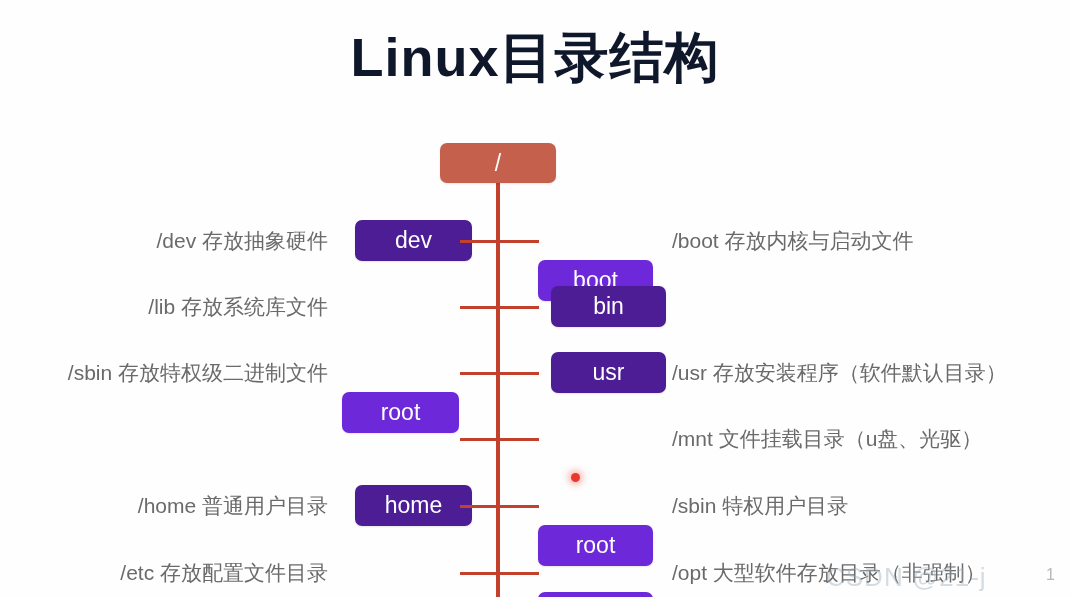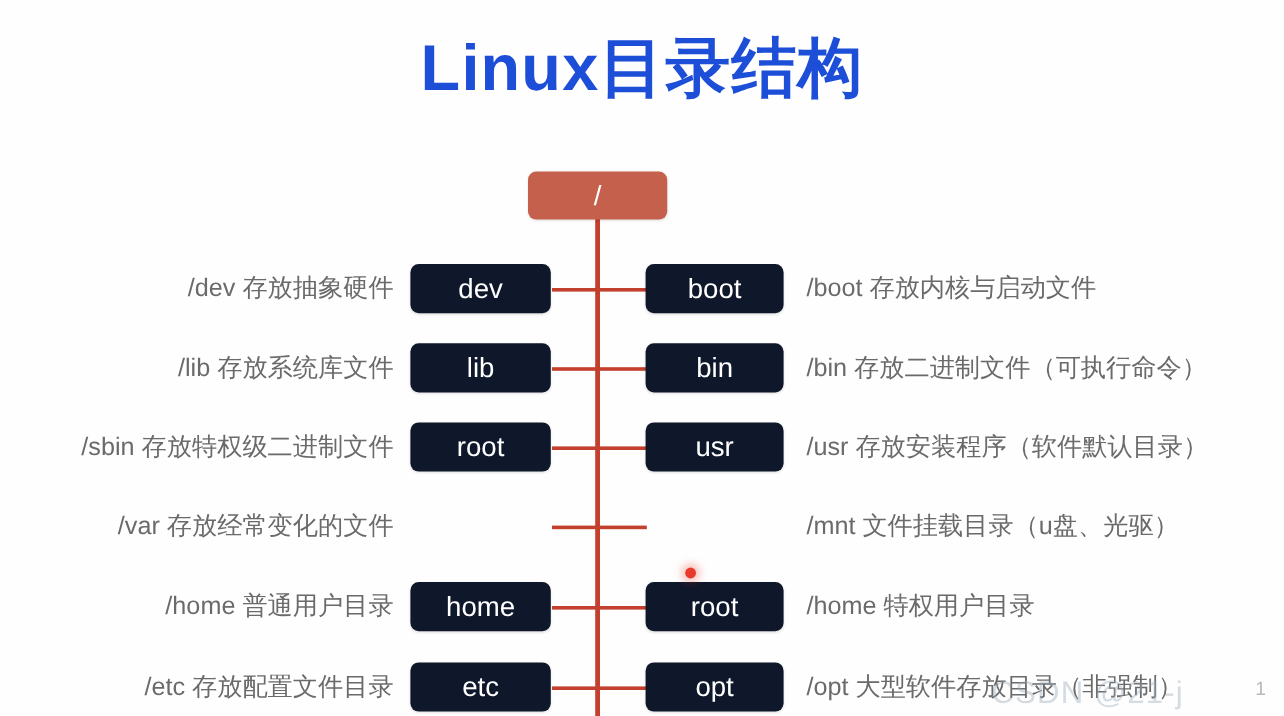--- a/index.html
+++ b/index.html
@@ -24,21 +24,21 @@
 
   
   #title {
     position: absolute;
     top: 26px;
     left: 0;
     width: 1070px;
     text-align: center;
     font-size: 54px;
     font-weight: bold;
-    color: #1d4ed8;
+    color: #0f172a;
     letter-spacing: 1px;
     line-height: 1.15;
     white-space: nowrap;
   }
 
   
   #trunk {
     position: absolute;
     left: 496px;
     top: 182px;
@@ -100,22 +100,22 @@
     font-size: 23px;
     display: flex;
     align-items: center;
     justify-content: center;
     box-shadow: 0 1px 2px rgba(0,0,0,0.10);
     box-sizing: border-box;
   }
   .node.left  { left: 342px; width: 117px; }
   .node.right { left: 538px; width: 115px; }
 
-  .c-terracotta { background: #0f172a; }
-  .c-orange     { background: #0f172a; }
+  .c-terracotta { background: #4c1d95; margin-left: 13px; }
+  .c-orange     { background: #6d28d9; margin-top: 40px; }
 
   
   .caption {
     position: absolute;
     top: 8px;
     font-size: 21px;
     color: #6a6a6a;
     white-space: nowrap;
     line-height: 26px;
   }
@@ -181,69 +181,61 @@
     <div class="conn-left"></div>
     <div class="conn-right"></div>
     <div class="node right c-orange">
       <span>boot</span>
     </div>
     <div class="caption right">/boot 存放内核与启动文件</div>
   </div>
 
   <div class="row" style="top:286px;">
     <div class="caption left">/lib 存放系统库文件</div>
-    <div class="node left c-orange">
-      <span>lib</span>
-    </div>
     <div class="conn-left"></div>
     <div class="conn-right"></div>
     <div class="node right c-terracotta">
       <span>bin</span>
     </div>
-    <div class="caption right">/bin 存放二进制文件（可执行命令）</div>
   </div>
 
   <div class="row" style="top:352px;">
     <div class="caption left">/sbin 存放特权级二进制文件</div>
     <div class="node left c-orange">
       <span>root</span>
     </div>
     <div class="conn-left"></div>
     <div class="conn-right"></div>
     <div class="node right c-terracotta">
       <span>usr</span>
     </div>
     <div class="caption right">/usr 存放安装程序（软件默认目录）</div>
   </div>
 
   <div class="row" style="top:418px;">
-    <div class="caption left">/var 存放经常变化的文件</div>
     <div class="conn-left"></div>
     <div class="conn-right"></div>
     <div class="caption right">/mnt 文件挂载目录（u盘、光驱）</div>
   </div>
 
   <div class="row" style="top:485px;">
     <div class="caption left">/home 普通用户目录</div>
     <div class="node left c-terracotta">
       <span>home</span>
     </div>
     <div class="conn-left"></div>
     <div class="conn-right"></div>
     <div class="node right c-orange">
       <span>root</span>
     </div>
-    <div class="caption right">/home 特权用户目录</div>
+    <div class="caption right">/sbin 特权用户目录</div>
   </div>
 
   <div class="row" style="top:552px;">
     <div class="caption left">/etc 存放配置文件目录</div>
-    <div class="node left c-terracotta">
-      <span>etc</span>
-    </div>
     <div class="conn-left"></div>
     <div class="conn-right"></div>
     <div class="node right c-orange">
       <span>opt</span>
     </div>
     <div class="caption right">/opt 大型软件存放目录（非强制）</div>
   </div>
 
   <div id="cursor-dot"></div>
 

